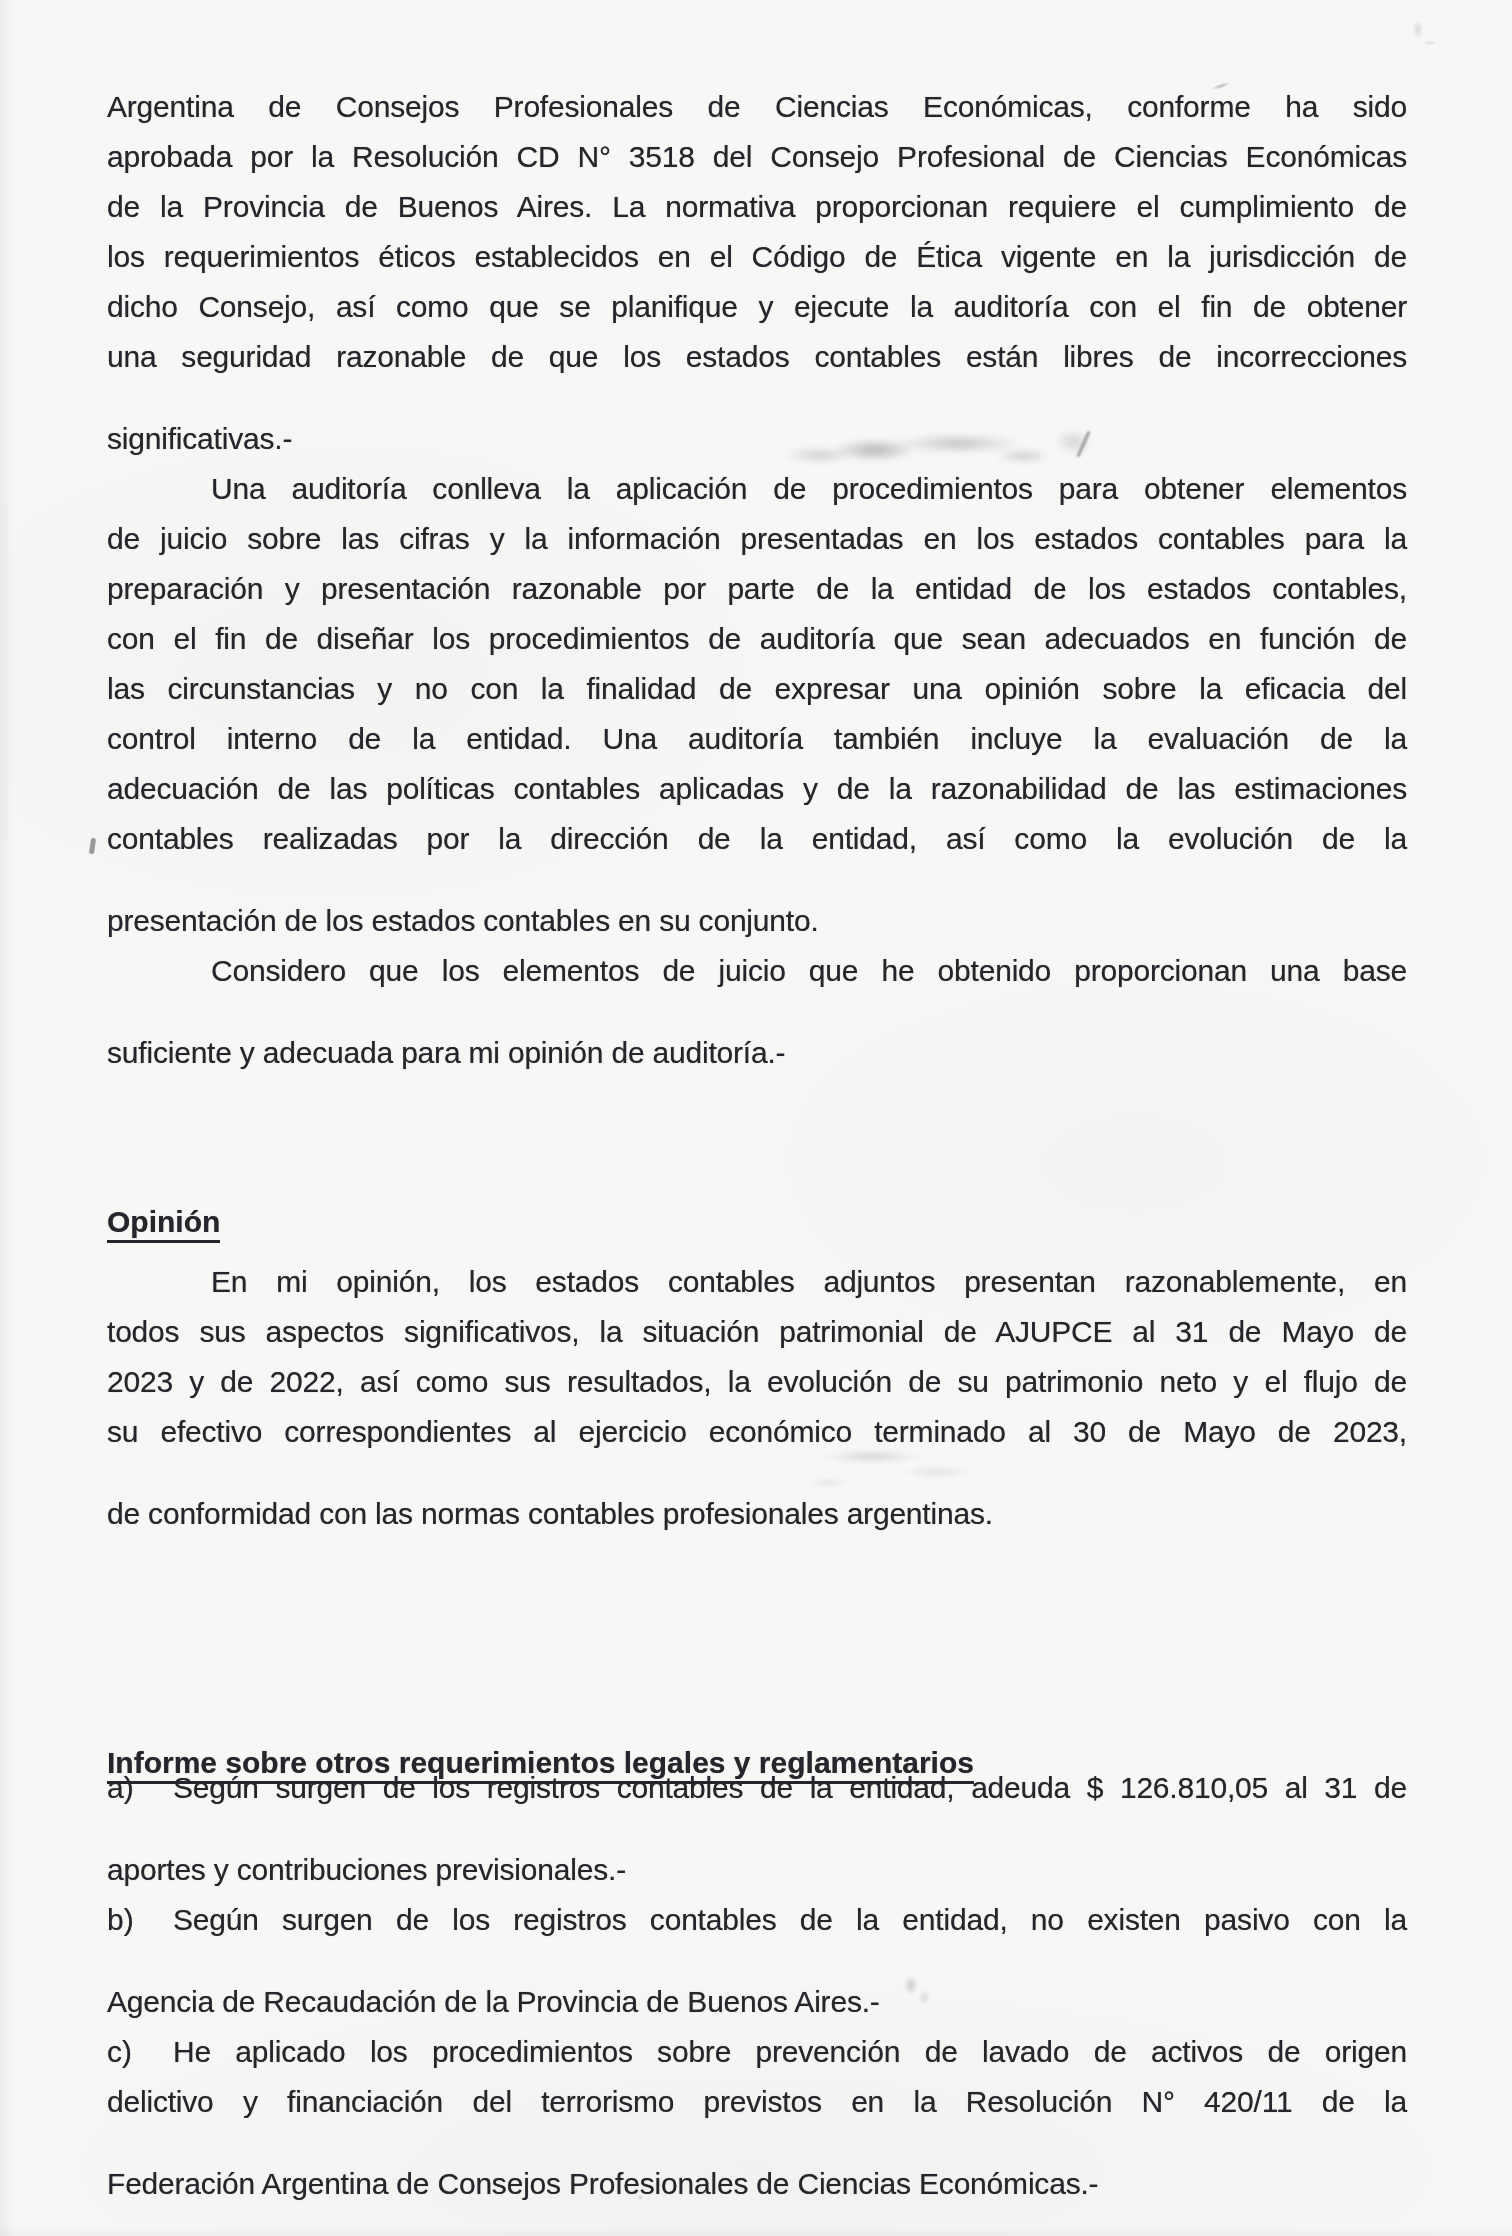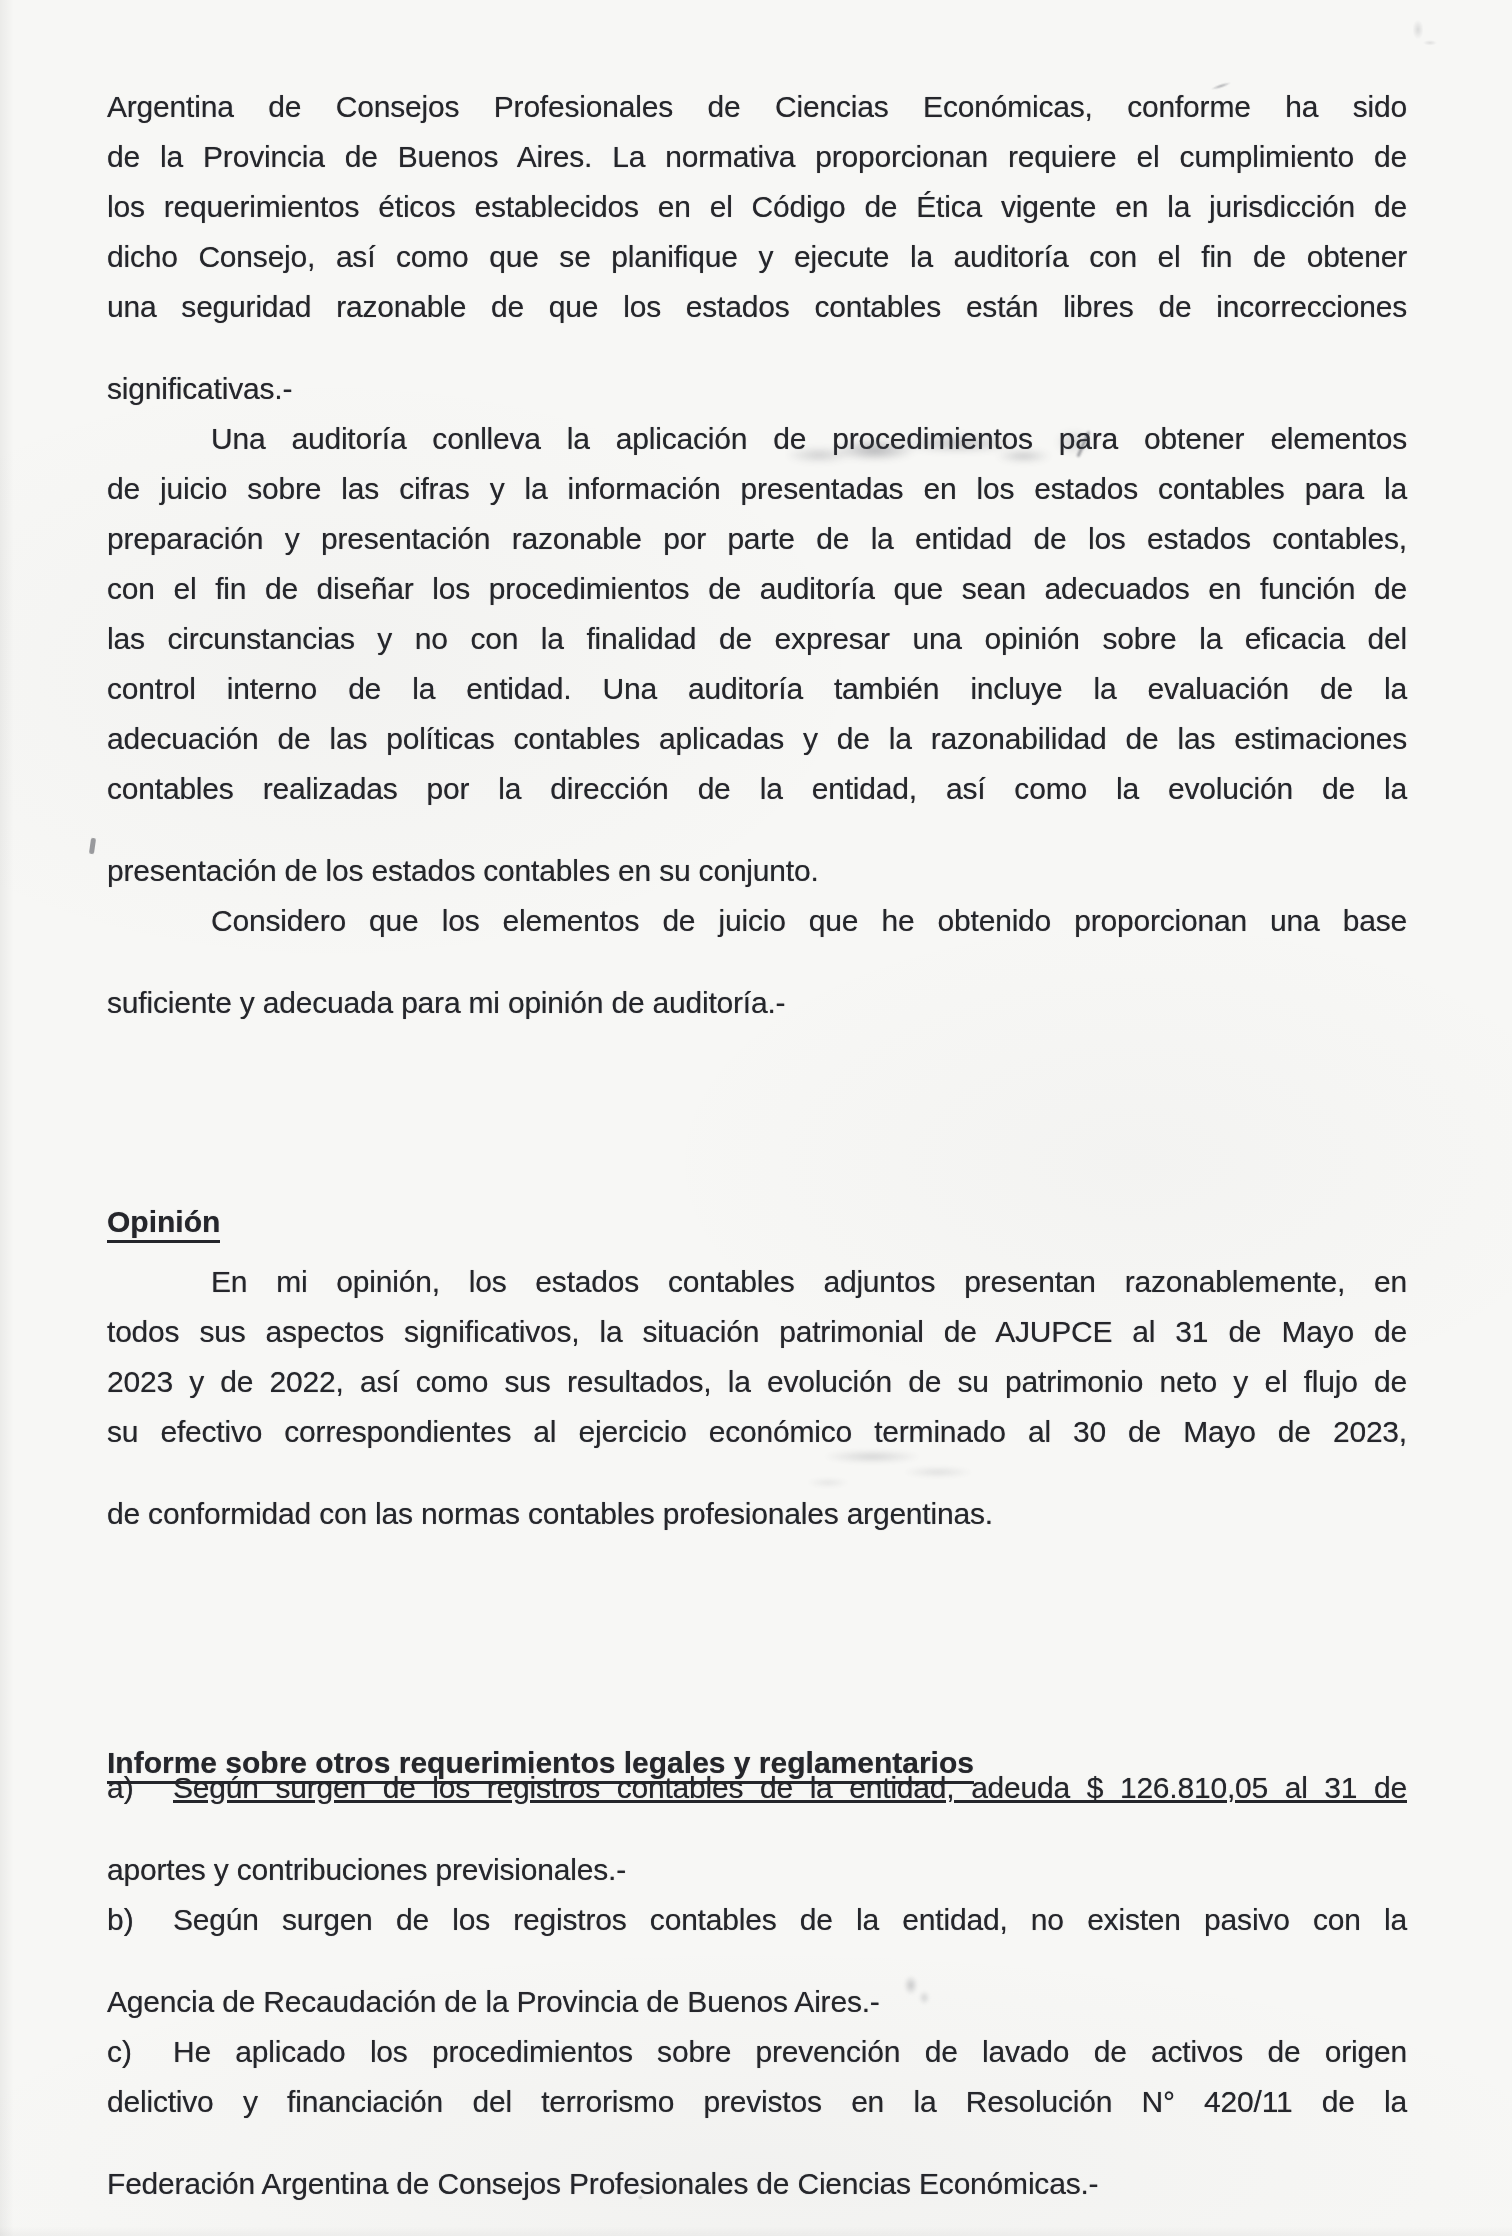--- a/index.html
+++ b/index.html
@@ -97,20 +97,21 @@
   }
 </style>
 </head>
 <body>
 
 <div class="page">
 
   <section class="textcol" id="col-main">
     <div class="para">
         <div class="tline">Argentina de Consejos Profesionales de Ciencias Económicas, conforme ha sido</div>
+        <div class="tline">aprobada por la Resolución CD N° 3518 del Consejo Profesional de Ciencias Económicas</div>
         <div class="tline">de la Provincia de Buenos Aires. La normativa proporcionan requiere el cumplimiento de</div>
         <div class="tline">los requerimientos éticos establecidos en el Código de Ética vigente en la jurisdicción de</div>
         <div class="tline">dicho Consejo, así como que se planifique y ejecute la auditoría con el fin de obtener</div>
         <div class="tline">una seguridad razonable de que los estados contables están libres de incorrecciones</div>
         <div class="tline tline-last">significativas.-</div>
       </div>
     <div class="para">
         <div class="tline" style="padding-left: 104px;">Una auditoría conlleva la aplicación de procedimientos para obtener elementos</div>
         <div class="tline">de juicio sobre las cifras y la información presentadas en los estados contables para la</div>
         <div class="tline">preparación y presentación razonable por parte de la entidad de los estados contables,</div>
@@ -138,21 +139,21 @@
         <div class="tline tline-last">de conformidad con las normas contables profesionales argentinas.</div>
       </div>
   </section>
 
   <h2 class="heading" id="heading-informe"><span class="hu">Informe sobre otros requerimientos legales y reglamentarios</span></h2>
 
   <section class="textcol" id="col-items">
     <div class="item">
       <span class="item-label">a)</span>
       <div>
-          <div class="tline" style="padding-left: 66px; text-decoration: underline;">Según surgen de los registros contables de la entidad, adeuda $ 126.810,05 al 31 de</div>
+          <div class="tline" style="padding-left: 66px;">Según surgen de los registros contables de la entidad, adeuda $ 126.810,05 al 31 de</div>
           <div class="tline tline-last">aportes y contribuciones previsionales.-</div>
         </div>
     </div>
     <div class="item">
       <span class="item-label">b)</span>
       <div>
           <div class="tline" style="padding-left: 66px;">Según surgen de los registros contables de la entidad, no existen pasivo con la</div>
           <div class="tline tline-last">Agencia de Recaudación de la Provincia de Buenos Aires.-</div>
         </div>
     </div>

